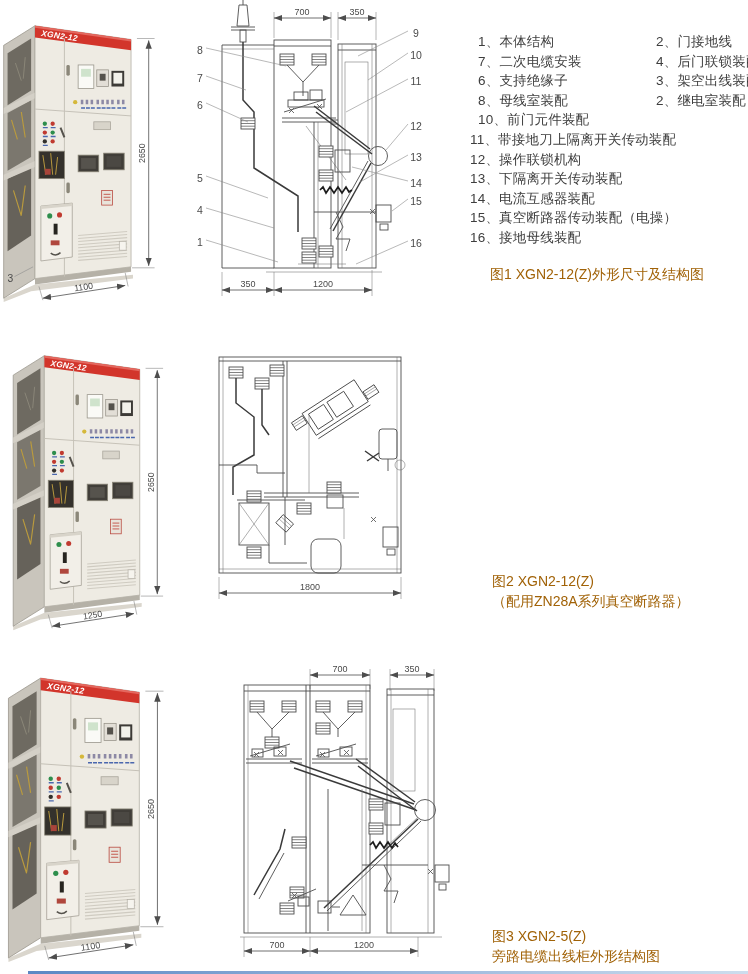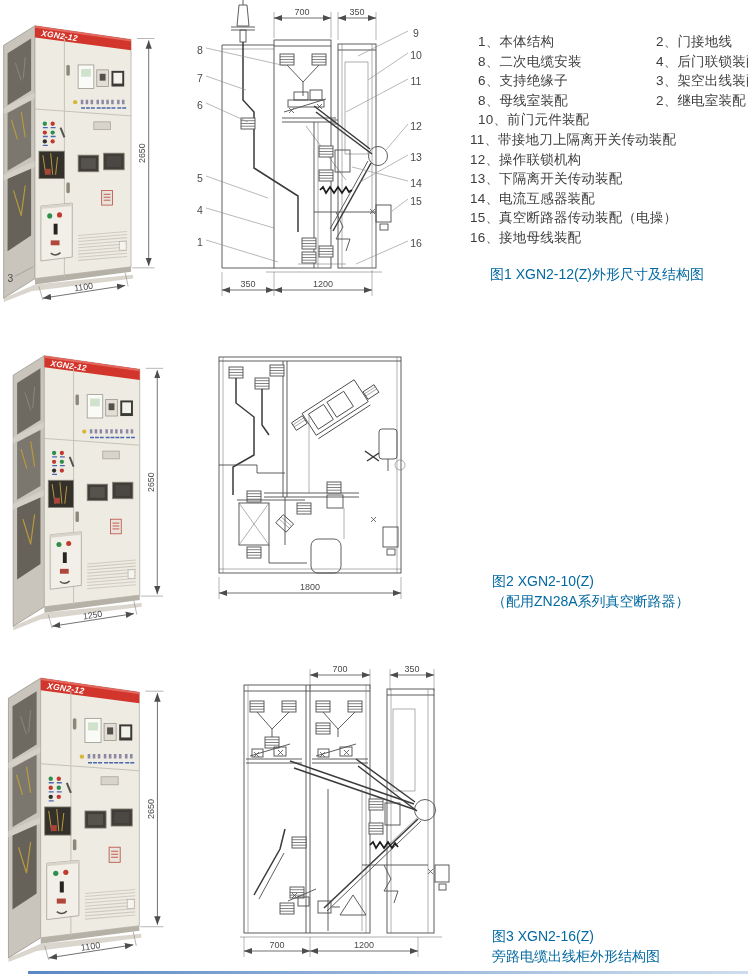--- a/index.html
+++ b/index.html
@@ -20,21 +20,21 @@
   .dimtxt{font-size:9px;}
   .callout{font-size:10.5px;}
   .banner-label{font-size:8.5px;font-weight:bold;font-style:italic;fill:#ffffff;letter-spacing:.3px;}
   
   .parts{position:absolute;left:470px;top:33px;width:278px;display:grid;
          grid-template-columns:178px 1fr;grid-auto-rows:19.6px;font-size:13.5px;
          color:#3e3e3e;letter-spacing:.2px;}
   .parts span{white-space:nowrap;}
   .parts span:nth-child(-n+9){padding-left:8px;}
   .parts .full{grid-column:1/3;}
-  .cap{position:absolute;font-size:14px;color:#0369a1;white-space:nowrap;}
+  .cap{position:absolute;font-size:14px;color:#a16207;white-space:nowrap;}
   .cap .line{display:block;line-height:20px;}
   .footer-line{position:absolute;left:28px;bottom:0;width:720px;height:3px;
          background:linear-gradient(90deg,#5b88c4,#9db9dd 55%,#cddded);}
 </style>
 </head>
 <body>
 
 <div class="page">
 
   <svg style="position:absolute;width:0;height:0;overflow:hidden">
@@ -234,21 +234,21 @@
         <line class="dim" x1="36" y1="290" x2="88" y2="290" marker-start="url(#arr)" marker-end="url(#arr)"></line>
         <text class="dimtxt" x="62" y="286.5" text-anchor="middle">350</text>
         <line class="dim" x1="88" y1="290" x2="186" y2="290" marker-start="url(#arr)" marker-end="url(#arr)"></line>
         <text class="dimtxt" x="137" y="286.5" text-anchor="middle">1200</text>
       </g>
     </svg>
 
     <div class="parts">
       <span>1、本体结构</span>
       <span>2、门接地线</span>
-      <span>8、二次电缆安装</span>
+      <span>7、二次电缆安装</span>
       <span>4、后门联锁装配</span>
       <span>6、支持绝缘子</span>
       <span>3、架空出线装配</span>
       <span>8、母线室装配</span>
       <span>2、继电室装配</span>
       <span>10、前门元件装配</span>
       <span class="full">11、带接地刀上隔离开关传动装配</span>
       <span class="full">12、操作联锁机构</span>
       <span class="full">13、下隔离开关传动装配</span>
       <span class="full">14、电流互感器装配</span>
@@ -332,21 +332,21 @@
       </g>
       <g>
         <line class="ext" x1="10" y1="232" x2="10" y2="254"></line>
           <line class="ext" x1="192" y1="232" x2="192" y2="254"></line>
         <line class="dim" x1="10" y1="248" x2="192" y2="248" marker-start="url(#arr)" marker-end="url(#arr)"></line>
         <text class="dimtxt" x="101" y="244.5" text-anchor="middle">1800</text>
       </g>
     </svg>
 
     <div class="cap" style="left:492px;top:571px">
-      <span class="line">图2 XGN2-10(Z)</span>
+      <span class="line">图2 XGN2-12(Z)</span>
       <span class="line">（配用ZN28A系列真空断路器）</span>
     </div>
   </section>
 
   <section>
 
     <svg class="abs" style="left:0;top:666px;width:184px;height:302px" viewBox="0 0 170 300">
       <use href="#cab" xlink:href="#cab"></use>
       <text class="banner-label" transform="translate(40,22.5) rotate(8)">XGN2-12</text>
       <g>
@@ -445,19 +445,19 @@
           <line class="ext" x1="78" y1="276" x2="78" y2="296"></line>
           <line class="ext" x1="186" y1="276" x2="186" y2="296"></line>
         <line class="dim" x1="12" y1="290" x2="78" y2="290" marker-start="url(#arr)" marker-end="url(#arr)"></line>
         <text class="dimtxt" x="45" y="286.5" text-anchor="middle">700</text>
         <line class="dim" x1="78" y1="290" x2="186" y2="290" marker-start="url(#arr)" marker-end="url(#arr)"></line>
         <text class="dimtxt" x="132" y="286.5" text-anchor="middle">1200</text>
       </g>
     </svg>
 
     <div class="cap" style="left:492px;top:926px">
-      <span class="line">图3 XGN2-16(Z)</span>
+      <span class="line">图3 XGN2-5(Z)</span>
       <span class="line">旁路电缆出线柜外形结构图</span>
     </div>
   </section>
 
   <div class="footer-line"></div>
 </div>
 
 </body></html>

